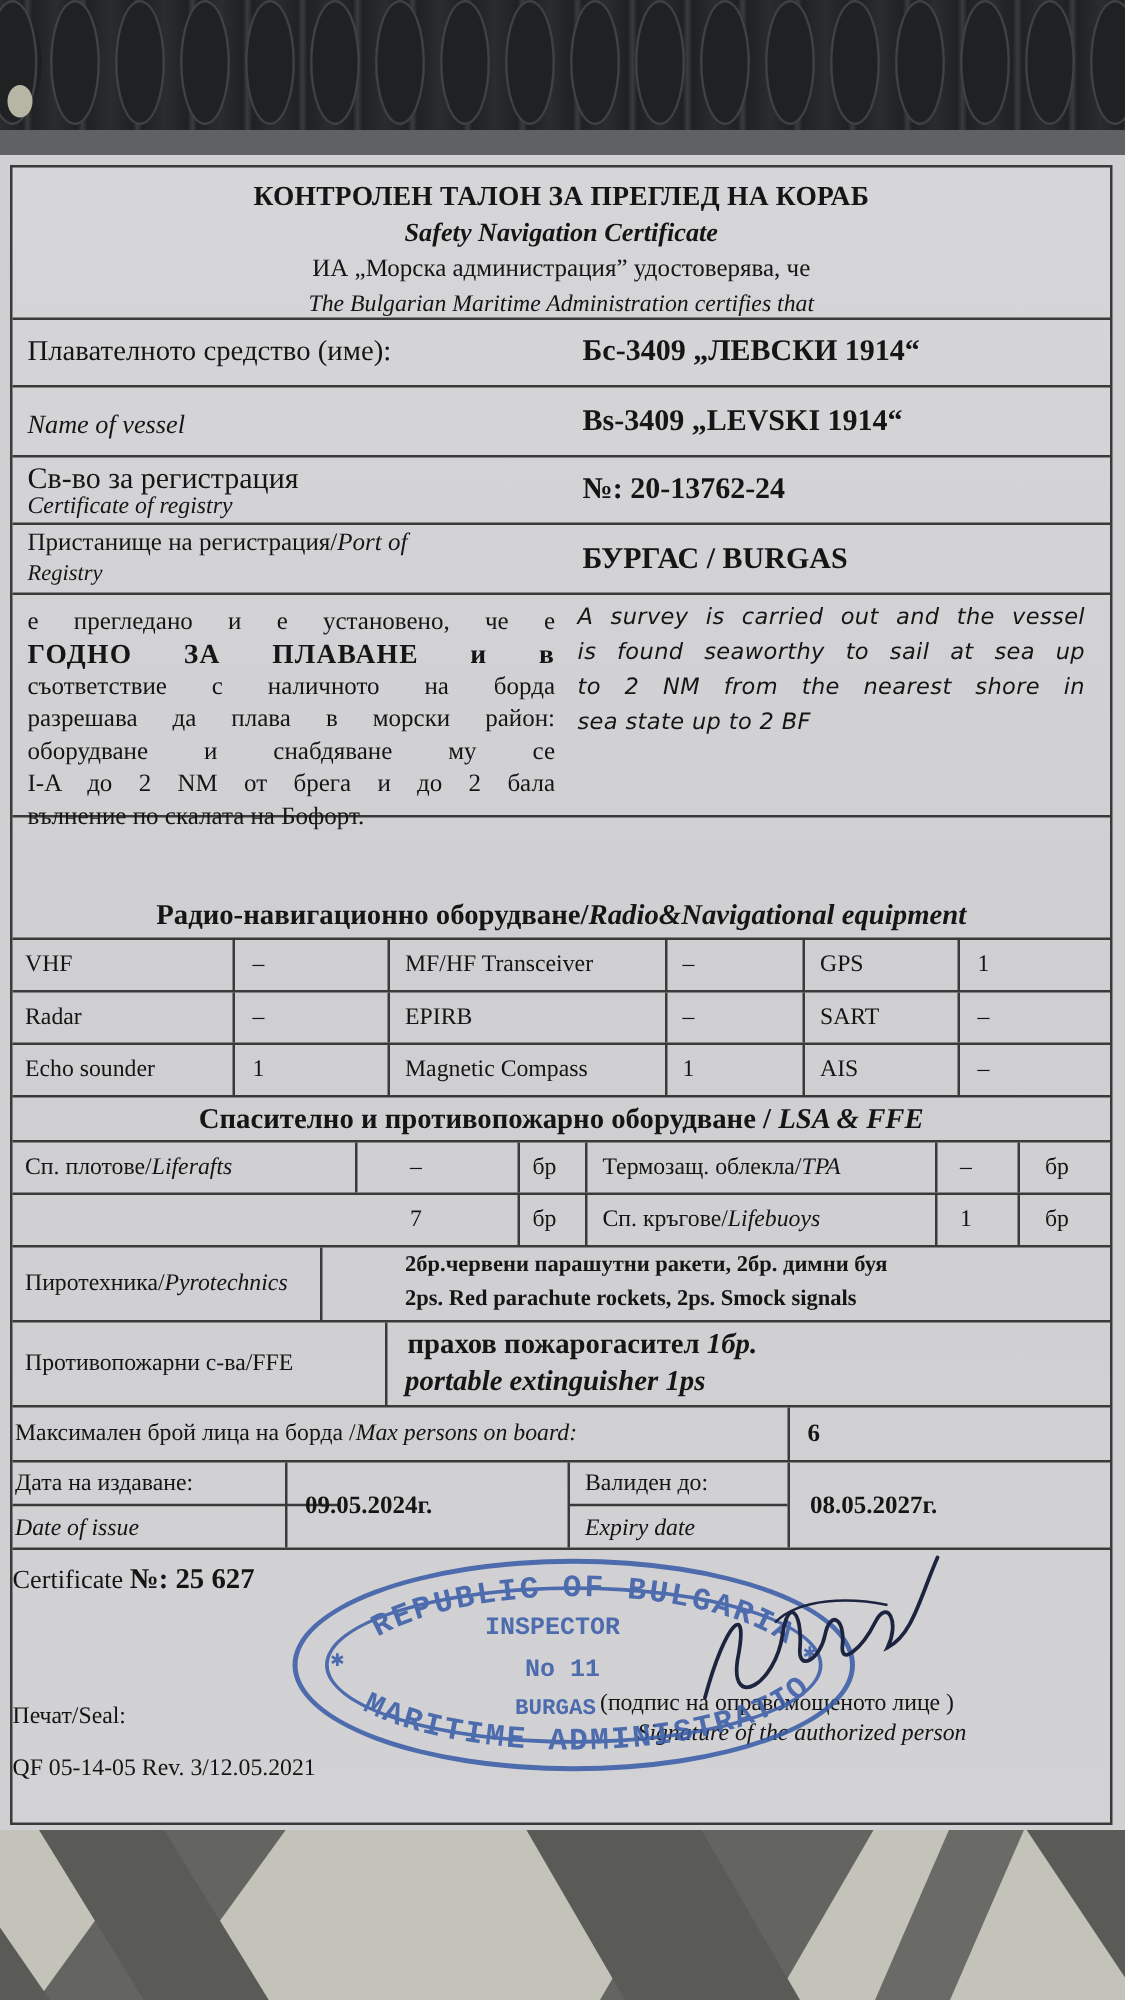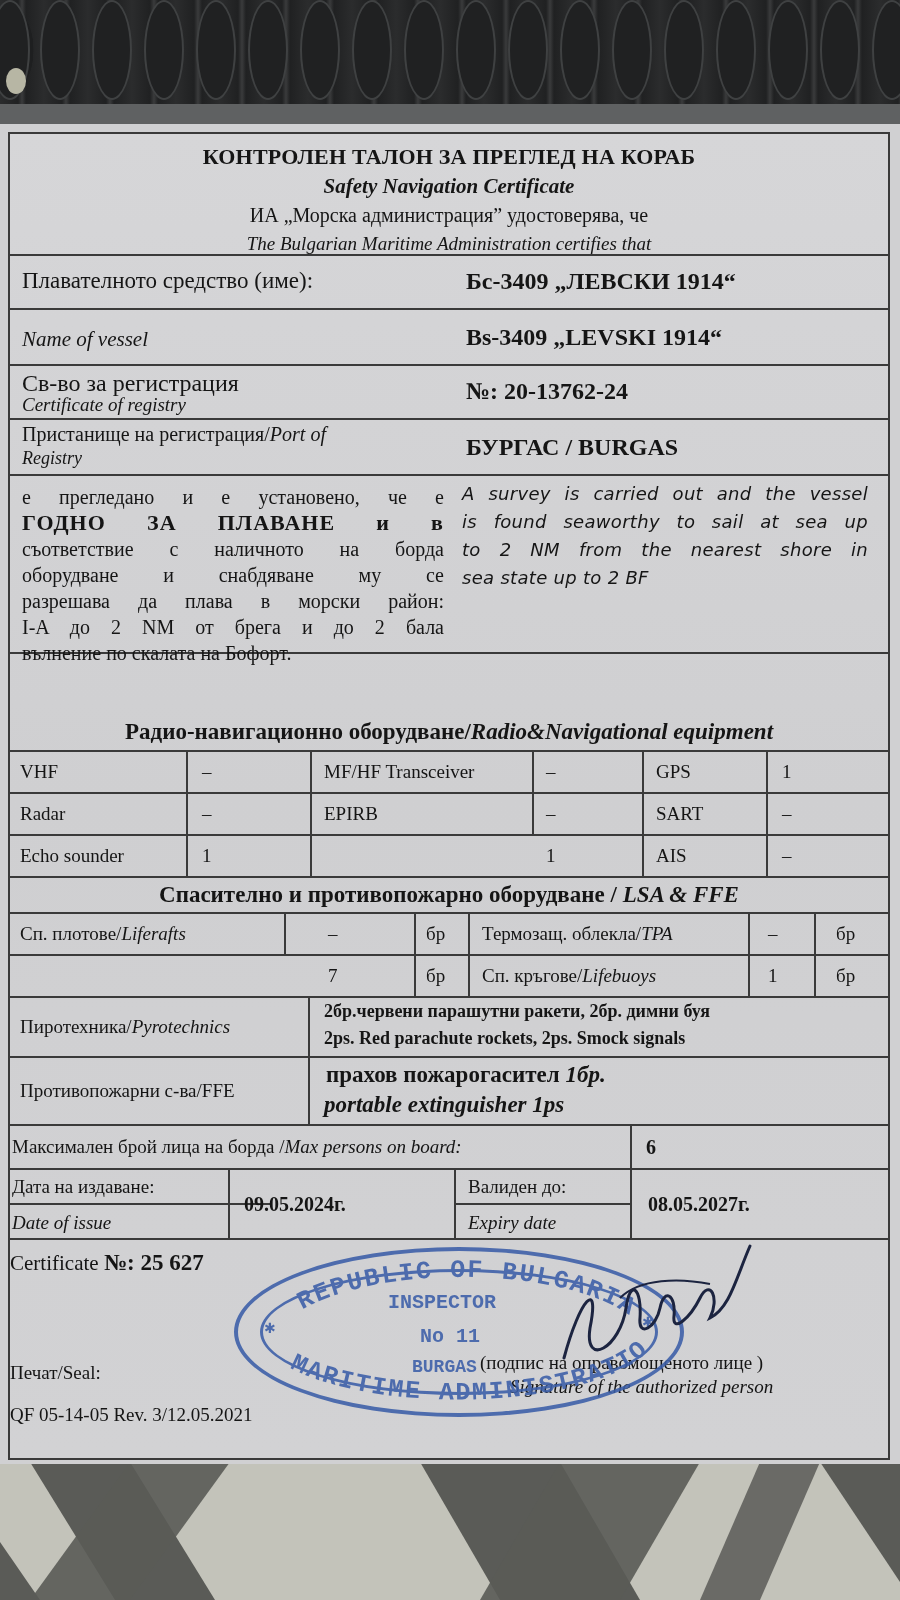--- a/index.html
+++ b/index.html
@@ -158,22 +158,22 @@
       </div>
       <div class="t i" style="left:12px; top:28px; font-size:18px;">Registry</div>
       <div class="t val" style="left:456px; top:14px;">БУРГАС / BURGAS</div>
     </div>
 
     <div class="row" style="top:342px; height:178px;">
       <div class="t para-bg" style="left:12px; top:8px; width:422px; white-space:normal;">
         <div style="text-align-last:justify;">е прегледано и е установено, че е</div>
         <div style="text-align-last:justify; font-weight:bold; font-size:22px; letter-spacing:1px;"><span>ГОДНО ЗА ПЛАВАНЕ и в</span></div>
         <div style="text-align-last:justify;">съответствие с наличното на борда</div>
+        <div style="text-align-last:justify;">разрешава да плава в морски район:</div>
         <div style="text-align-last:justify;">оборудване и снабдяване му се</div>
-        <div style="text-align-last:justify;">разрешава да плава в морски район:</div>
         <div style="text-align-last:justify;">I-A до 2 NM от брега и до 2 бала</div>
         <div>вълнение по скалата на Бофорт.</div>
       </div>
       <div class="t para-en" style="left:452px; top:4px; width:406px; white-space:normal;">
         <div style="text-align-last:justify;">A survey is carried out and the vessel</div>
         <div style="text-align-last:justify;">is found seaworthy to sail at sea up</div>
         <div style="text-align-last:justify;">to 2 NM from the nearest shore in</div>
         <div>sea state up to 2 BF</div>
       </div>
     </div>
@@ -224,20 +224,23 @@
           <div class="t eqv" style="left:14px; top:9px;">–</div>
         </div>
     </div>
     <div class="row" style="top:702px; height:42px;">
       <div class="cell" style="left:0; width:178px;">
           <div class="t eq" style="left:10px; top:9px;">Echo sounder</div>
         </div>
       <div class="cell" style="left:178px; width:124px;">
           <div class="t eqv" style="left:14px; top:9px;">1</div>
         </div>
+      <div class="cell" style="left:302px; width:222px;">
+          <div class="t eq" style="left:12px; top:9px;">Magnetic Compass</div>
+        </div>
       <div class="cell" style="left:524px; width:110px;">
           <div class="t eqv" style="left:12px; top:9px;">1</div>
         </div>
       <div class="cell" style="left:634px; width:124px;">
           <div class="t eq" style="left:12px; top:9px;">AIS</div>
         </div>
       <div class="cell last" style="left:758px; width:120px;">
           <div class="t eqv" style="left:14px; top:9px;">–</div>
         </div>
     </div>
@@ -281,21 +284,21 @@
         </div>
       <div class="cell" style="left:740px; width:66px;">
           <div class="t eqv" style="left:18px; top:9px;">1</div>
         </div>
       <div class="cell last" style="left:806px; width:72px;">
           <div class="t eqv" style="left:20px; top:9px;">бр</div>
         </div>
     </div>
 
     <div class="row" style="top:864px; height:60px;">
-      <div class="cell" style="left:0; width:300px;">
+      <div class="cell" style="left:0; width:248px;">
           <div class="t eq" style="left:10px; top:18px;"><span>Пиротехника/</span><span class="i">Pyrotechnics</span></div>
         </div>
       <div class="cell last" style="left:300px; width:578px;">
         <div class="t b" style="left:14px; top:3px; font-size:18px;">2бр.червени парашутни ракети, 2бр. димни буя</div>
         <div class="t b" style="left:14px; top:30px; font-size:18px;">2ps. Red parachute rockets, 2ps. Smock signals</div>
       </div>
     </div>
 
     <div class="row" style="top:924px; height:68px;">
       <div class="cell" style="left:0; width:300px;">

